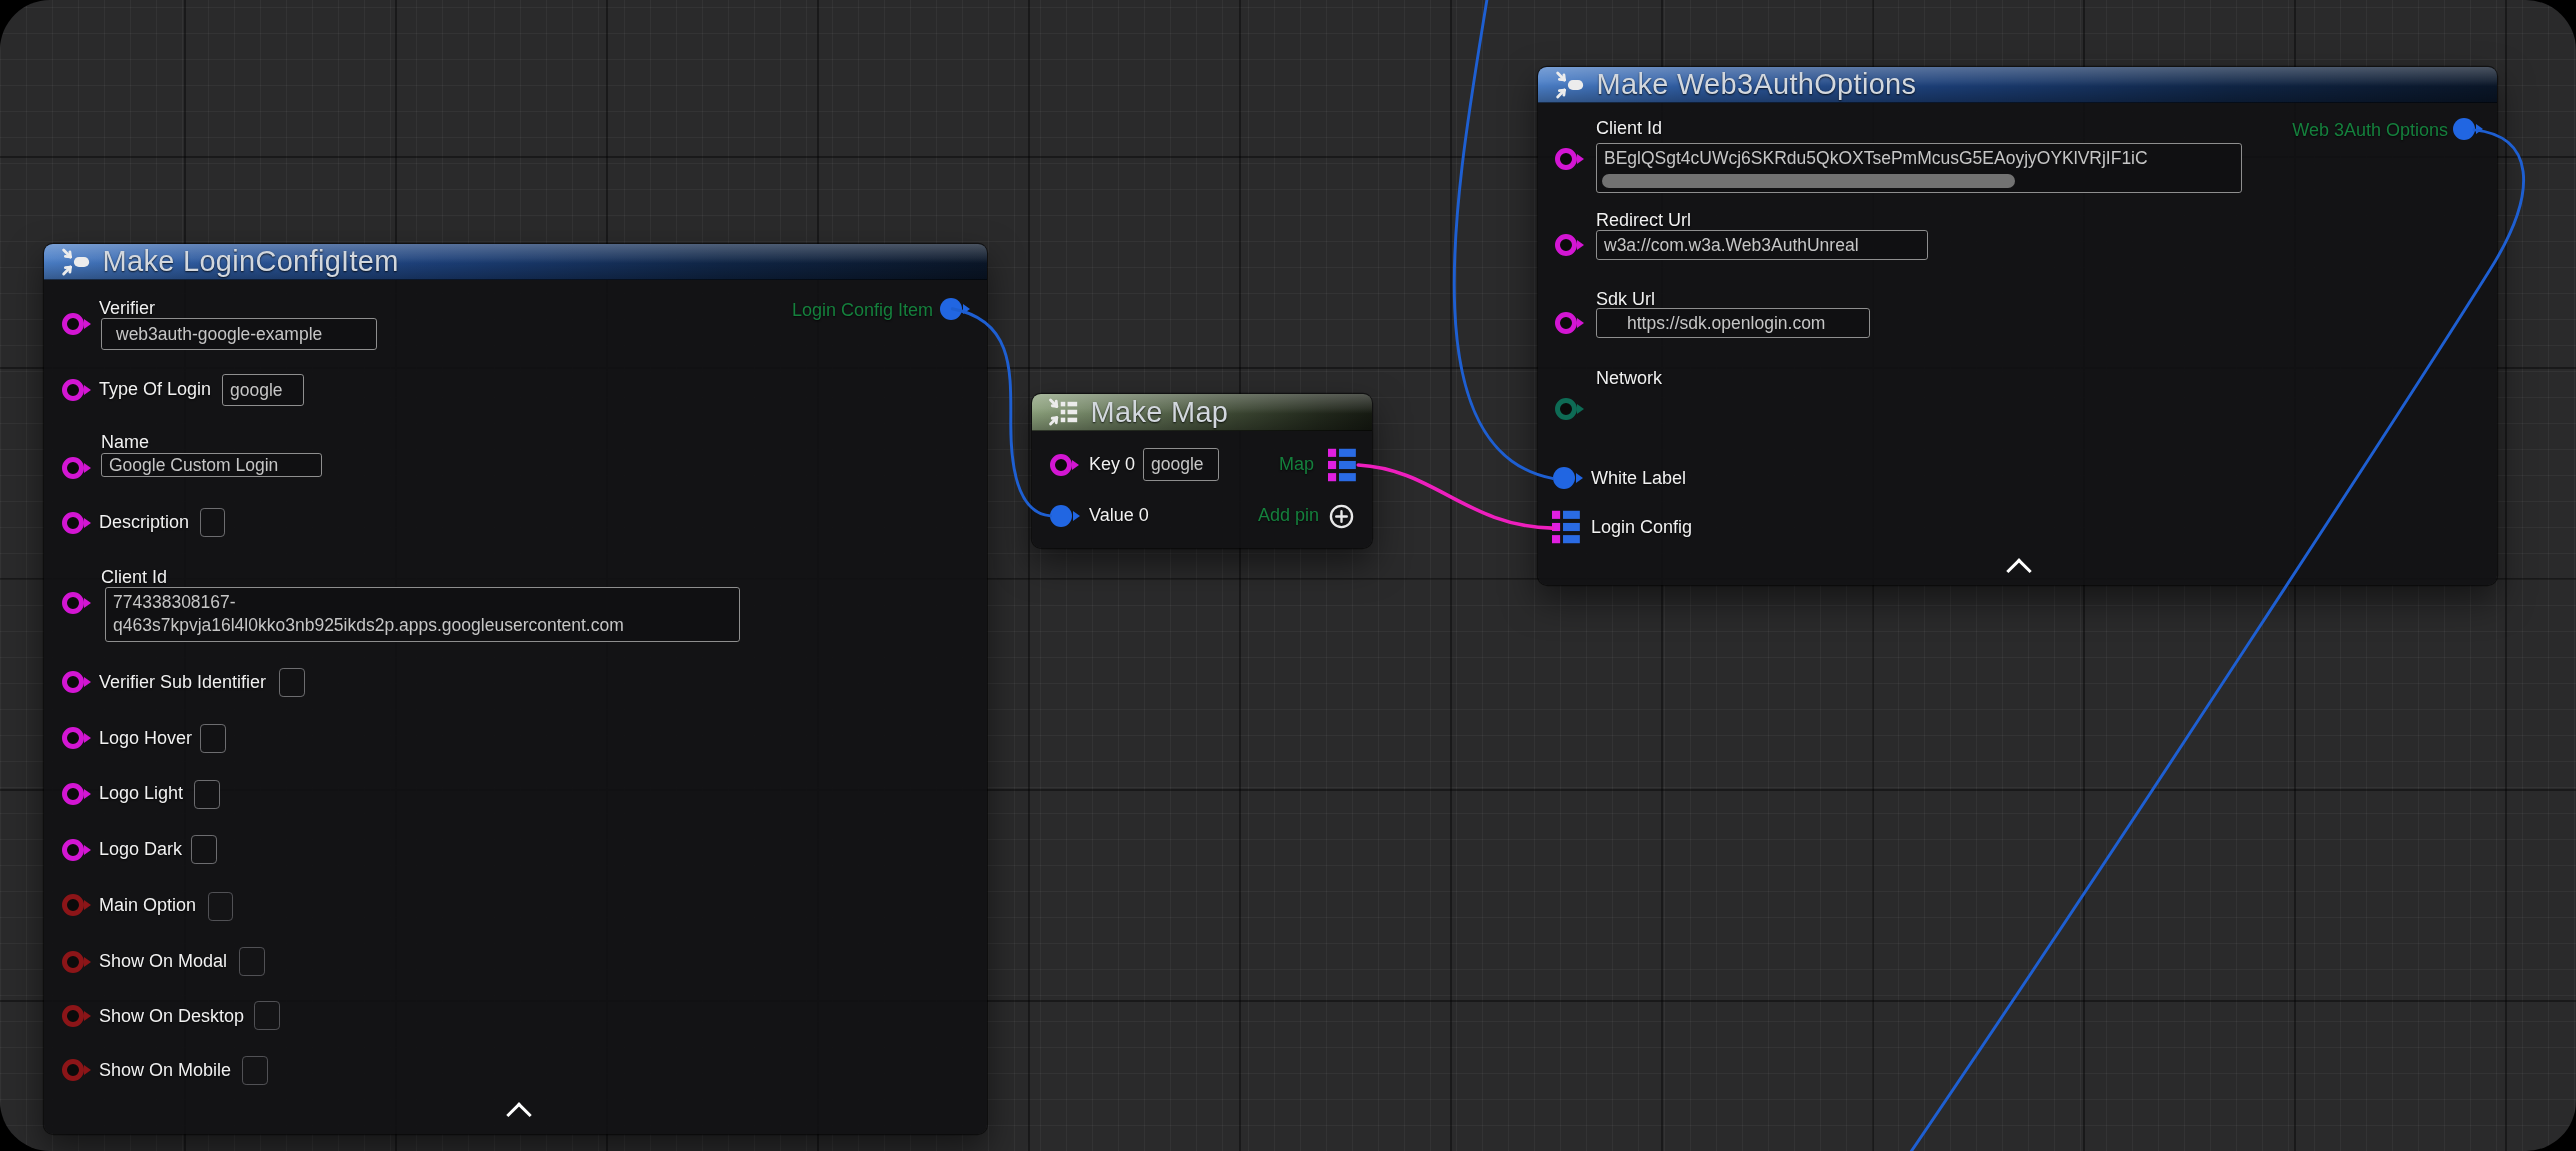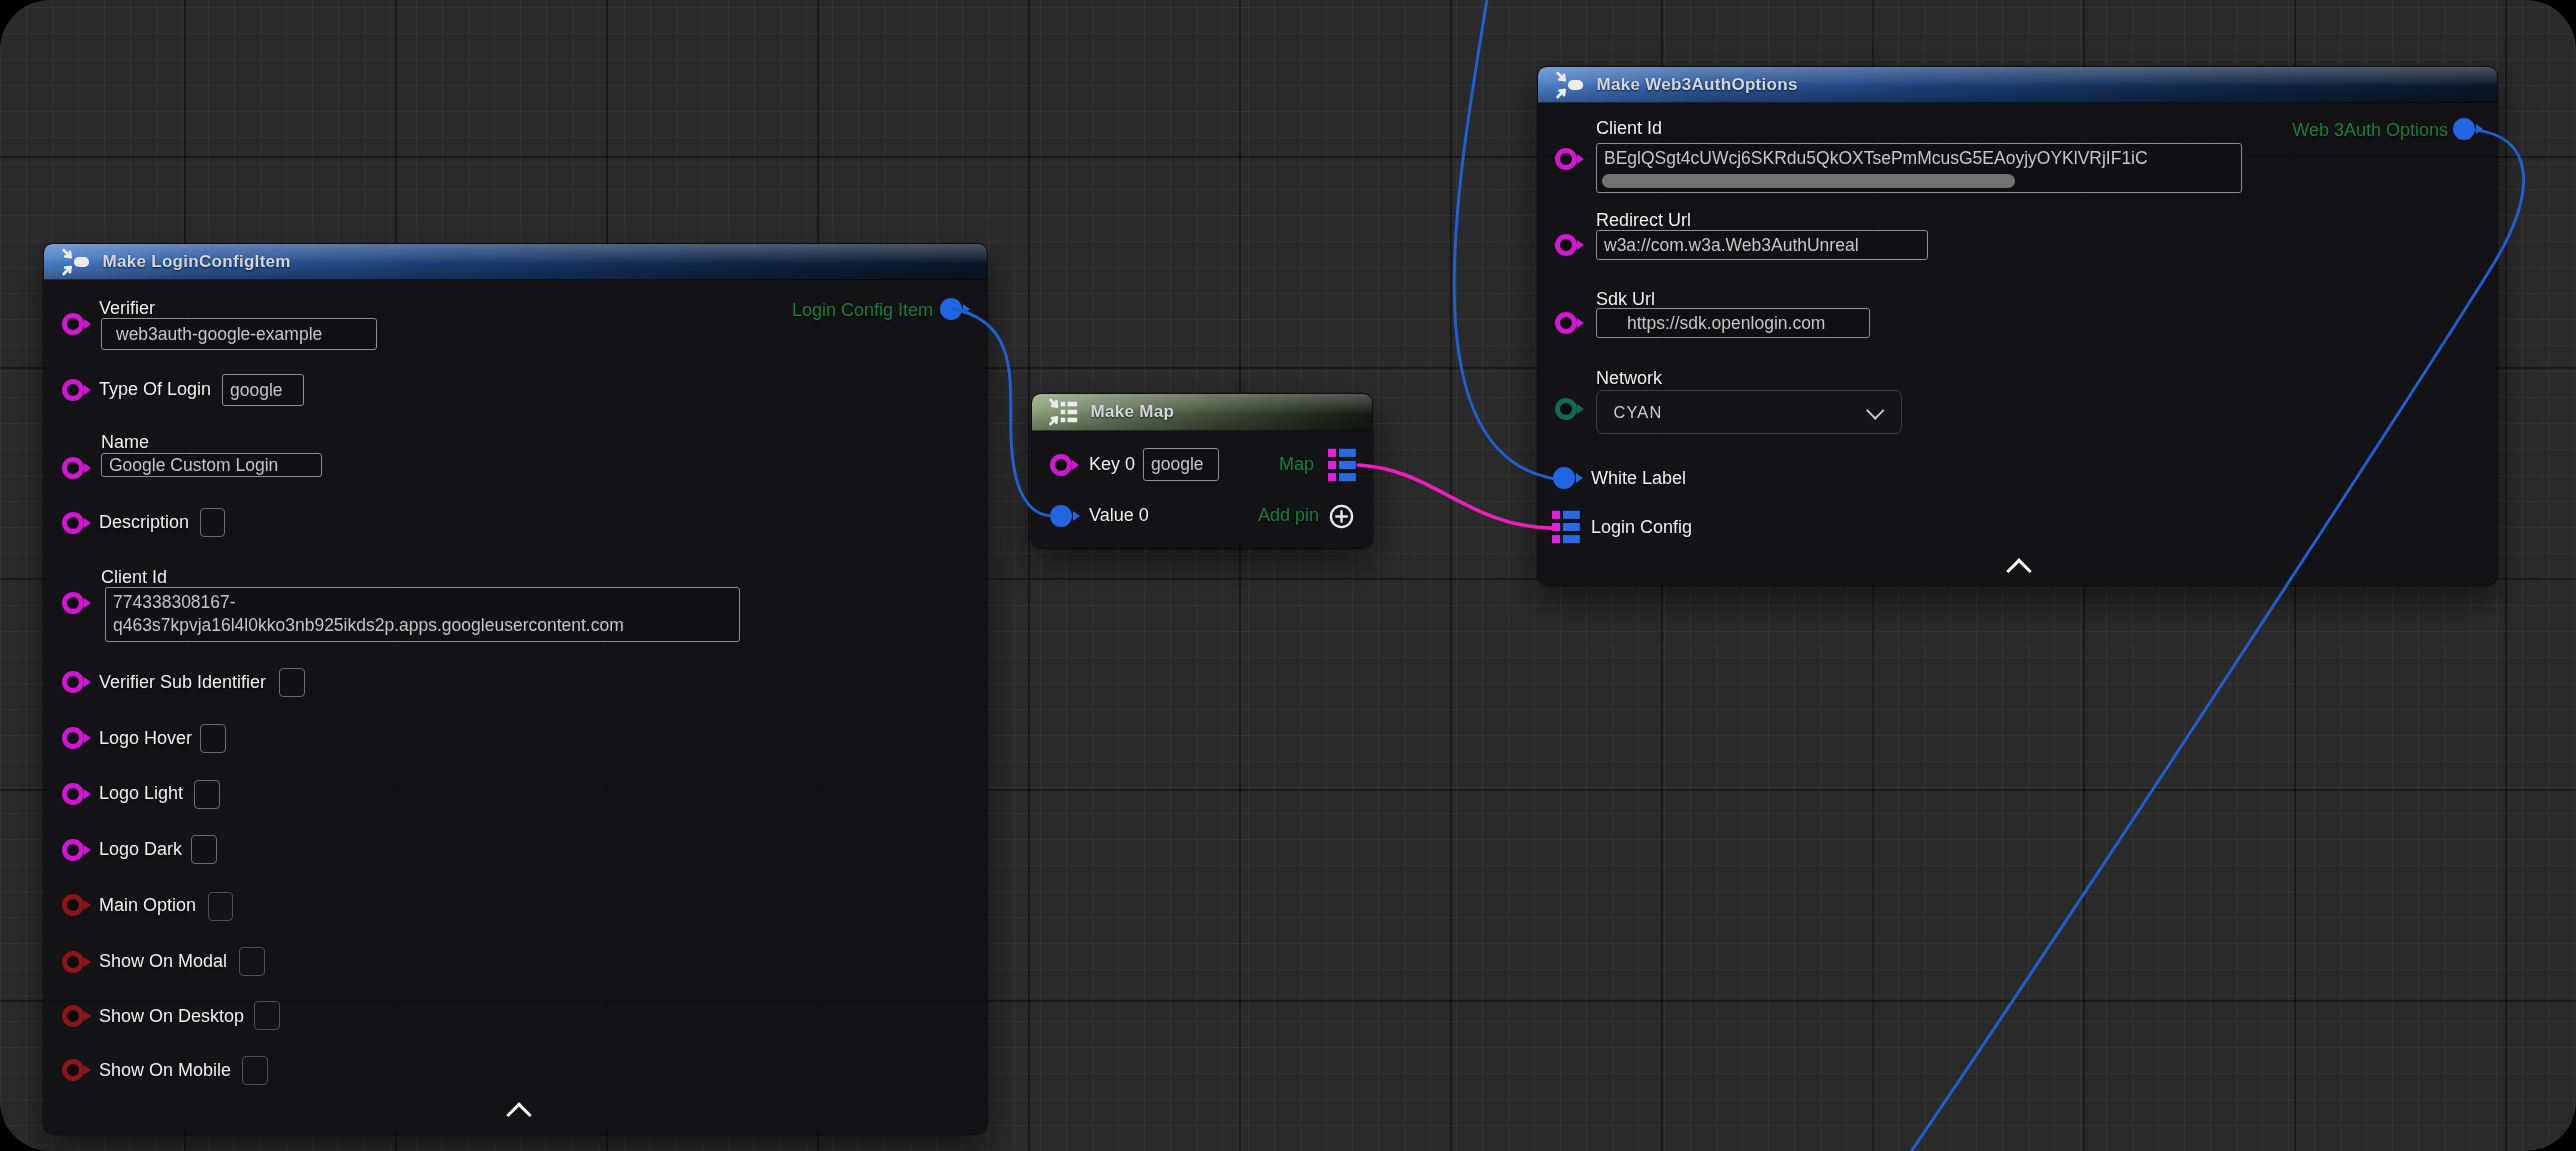--- a/index.html
+++ b/index.html
@@ -18,21 +18,21 @@
   
   .node{position:absolute;background:rgba(17,17,19,.93);border-radius:9.4px;
         box-shadow:0 0 0 1.2px rgba(0,0,0,.55), 0 15px 35px rgba(0,0,0,.5);}
   .node-header{position:absolute;left:0;top:0;right:0;height:36px;border-radius:8.8px 8.8px 0 0;
         display:flex;align-items:center;gap:10.5px;padding:0 14px;box-sizing:border-box;
         border-bottom:1.2px solid rgba(0,0,0,.65);}
   .node-header::before{content:'';position:absolute;inset:0;border-radius:inherit;
         background:linear-gradient(180deg,rgba(255,255,255,.26) 0%,rgba(255,255,255,.08) 40%,rgba(0,0,0,.04) 55%,rgba(0,0,0,.28) 100%);}
   .hdr-blue{background:linear-gradient(90deg,#4b7fc8 0%,#2e5ba0 16%,#1c3f78 42%,#102647 72%,#0a1628 100%);}
   .hdr-green{background:linear-gradient(90deg,#8ba07b 0%,#68795c 24%,#414d37 55%,#232a1d 84%,#161a12 100%);}
-  .node-title{position:relative;z-index:1;font-size:17px;font-weight:bold;color:#d3d8de;
+  .node-title{position:relative;z-index:1;font-size:29px;font-weight:normal;color:#d3d8de;
         text-shadow:0 1.2px 1.8px rgba(0,0,0,.75);letter-spacing:0.3px;white-space:nowrap;}
   .hdr-icon{position:relative;z-index:1;flex:0 0 auto;}
   
   .lbl{position:absolute;font-size:18px;color:#f1f1f1;text-shadow:0 1.2px 1.8px rgba(0,0,0,.7);white-space:nowrap;}
   .lbl-r{position:absolute;font-size:18px;color:#15803d;text-shadow:0 1.2px 1.8px rgba(0,0,0,.7);white-space:nowrap;text-align:left;}
   
   .pin{position:absolute;width:22px;height:22px;border-radius:50%;box-sizing:border-box;background:#0b0b0b;}
   .pin::after{content:'';position:absolute;top:50%;left:100%;transform:translateY(-50%);margin-left:1.2px;
         width:0;height:0;border-top:5.3px solid transparent;border-bottom:5.3px solid transparent;
         border-left:7px solid var(--c);}
@@ -223,24 +223,20 @@
       <span class="lbl" style="left:58px;top:143px;">Redirect Url</span>
       <div class="pin ring pin-string" style="left:17px;top:167px;"></div>
       <div class="textbox" style="left:58px;top:163px;width:332px;height:30px;">w3a://com.w3a.Web3AuthUnreal</div>
 
       <span class="lbl" style="left:58px;top:222px;">Sdk Url</span>
       <div class="pin ring pin-string" style="left:17px;top:245px;"></div>
       <div class="textbox" style="left:58px;top:241px;width:274px;height:30px;padding-left:30px;">https://sdk.openlogin.com</div>
 
       <span class="lbl" style="left:58px;top:301px;">Network</span>
       <div class="pin ring pin-enum" style="left:17px;top:331px;"></div>
-      <div class="dropdown" style="left:58px;top:323px;width:306px;height:44px;">
-        <span>CYAN</span>
-        <span class="dd-chev"></span>
-      </div>
 
       <div class="pin fill pin-struct" style="left:15px;top:400px;"></div>
       <span class="lbl" style="left:53px;top:401px;">White Label</span>
 
       <svg class="map-pin" style="left:14px;top:443px;" width="29" height="34" viewBox="0 0 50 58">
         <g fill="#e01fe0">
           <rect x="0" y="1" width="14" height="14"></rect>
             <rect x="0" y="22" width="14" height="14"></rect>
             <rect x="0" y="43" width="14" height="14"></rect>
         </g>

